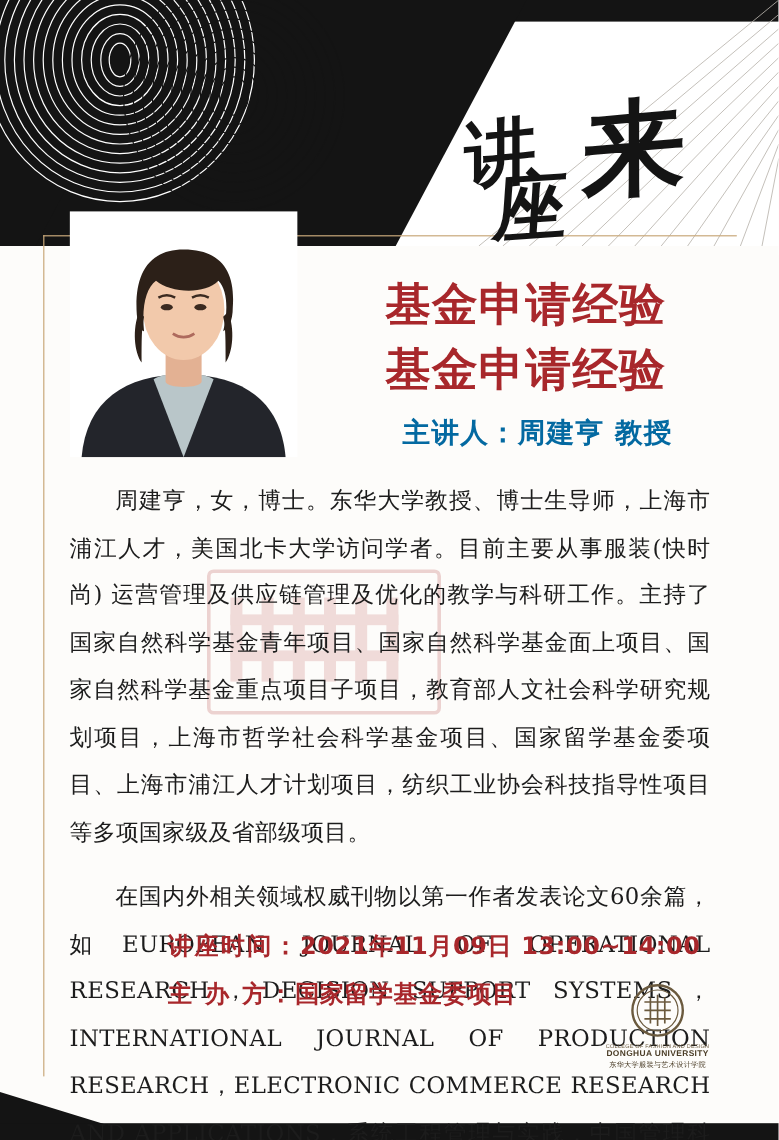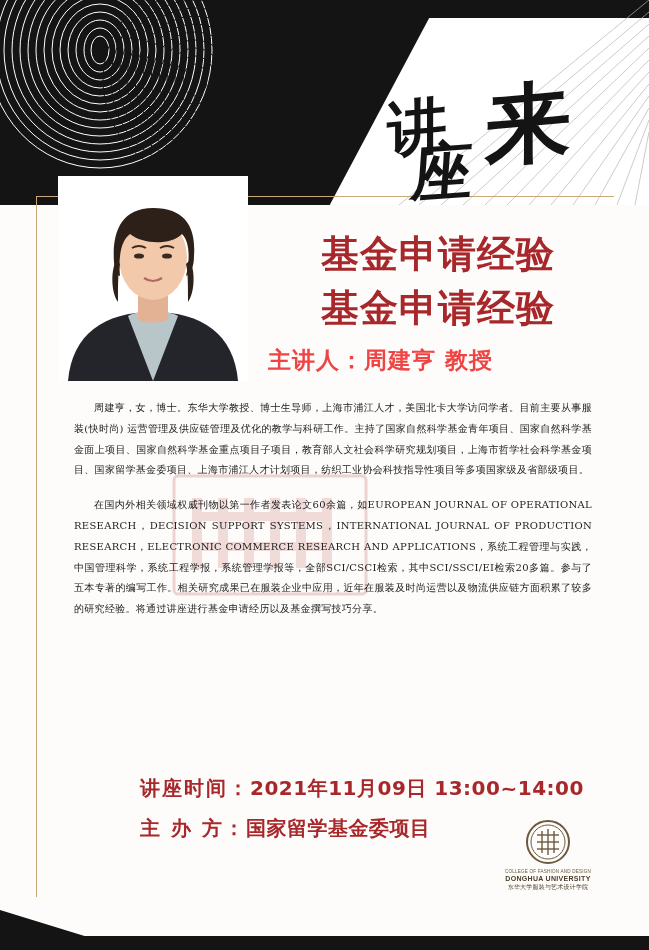--- a/index.html
+++ b/index.html
@@ -126,21 +126,22 @@
     font-weight: bold;
     font-size: 38px;
     line-height: 1.42;
     letter-spacing: 1px;
     z-index: 6;
   }
   .speaker-line {
     position: absolute;
     left: 268px; top: 345px;
     width: 360px;
-    color: #ef4444;
+    text-align: center;
+    color: #0369a1;
     font-family: "DejaVu Sans", sans-serif;
     font-weight: bold;
     font-size: 23px;
     letter-spacing: 1px;
     z-index: 6;
   }
 
   
   .seal {
     position: absolute;
@@ -152,23 +153,23 @@
 
   
   .bio {
     position: absolute;
     left: 58px; top: 398px;
     width: 534px;
     z-index: 4;
     color: #1c1c1c;
   }
   .bio p {
-    margin: 0 0 6px 16px;
+    margin: 0 0 6px 0;
     font-family: "DejaVu Serif", serif;
-    font-size: 10px;
+    font-size: 19px;
     line-height: 2.08;
     text-align: justify;
     text-indent: 2em;
     letter-spacing: .3px;
   }
   .bio p.block2 { margin-top: 14px; }
 
   
   .info {
     position: absolute;

